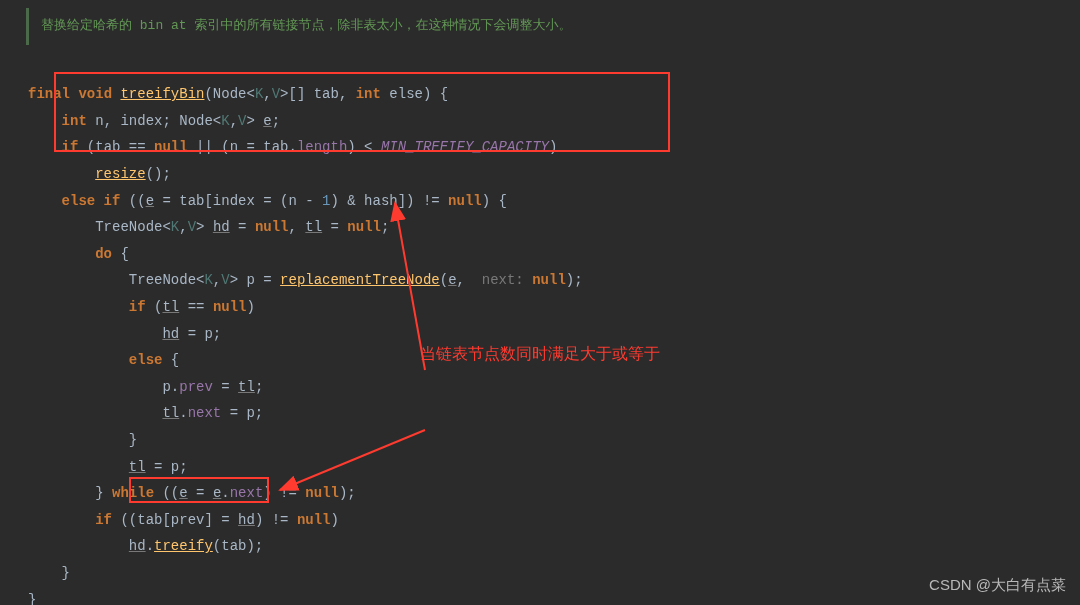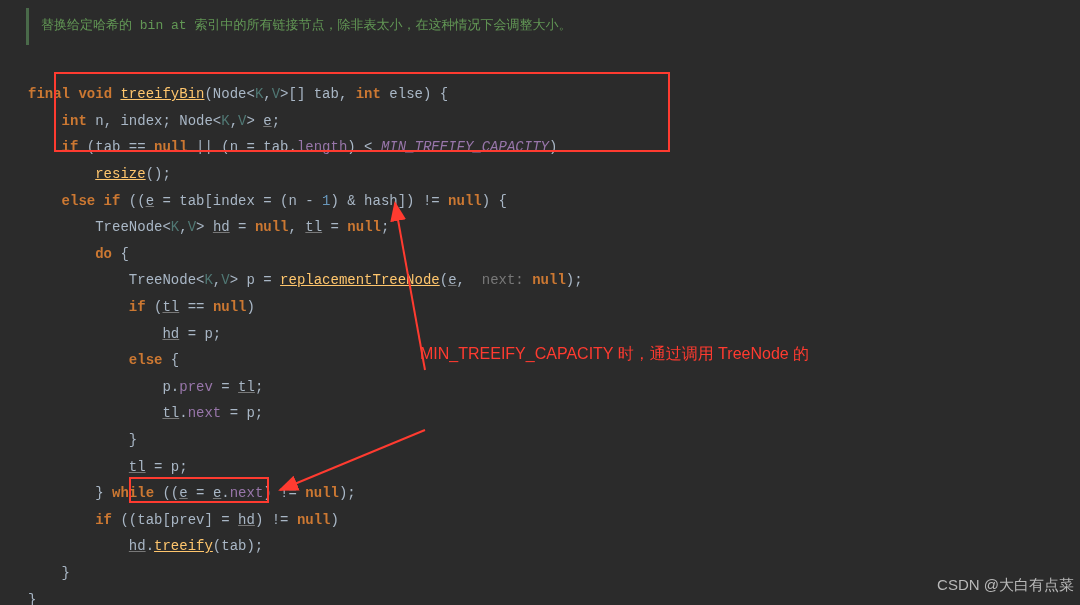--- a/index.html
+++ b/index.html
@@ -61,21 +61,21 @@
       font-size: 16px;
       line-height: 1.7;
       font-family: 'Microsoft YaHei', sans-serif;
       left: 420px;
       top: 340px;
       width: 640px;
     }
     .watermark {
       position: absolute;
       bottom: 6px;
-      right: 6px;
+      right: 14px;
       color: #b8b8b8;
       font-size: 15px;
       font-family: 'Microsoft YaHei', sans-serif;
     }
     svg.arrows {
       position: absolute;
       top: 0;
       left: 0;
       pointer-events: none;
     }
@@ -117,18 +117,18 @@
   <defs>
     <marker id="arrowhead" markerWidth="10" markerHeight="8" refX="9" refY="4" orient="auto">
       <polygon points="0 0, 10 4, 0 8" fill="#ff3b30"></polygon>
     </marker>
   </defs>
   <line x1="425" y1="370" x2="395" y2="203" stroke="#ff3b30" stroke-width="2" marker-end="url(#arrowhead)"></line>
   <line x1="425" y1="430" x2="280" y2="490" stroke="#ff3b30" stroke-width="2" marker-end="url(#arrowhead)"></line>
 </svg>
 
 <div class="annotation">
-  <div>MIN_TREEIFY_CAPACITY 时，通过调用 TreeNode 的</div>
+  <div>当链表节点数同时满足大于或等于</div>
 </div>
 
 <div class="watermark">
   <span>CSDN @大白有点菜</span>
 </div>
 
 </body></html>

